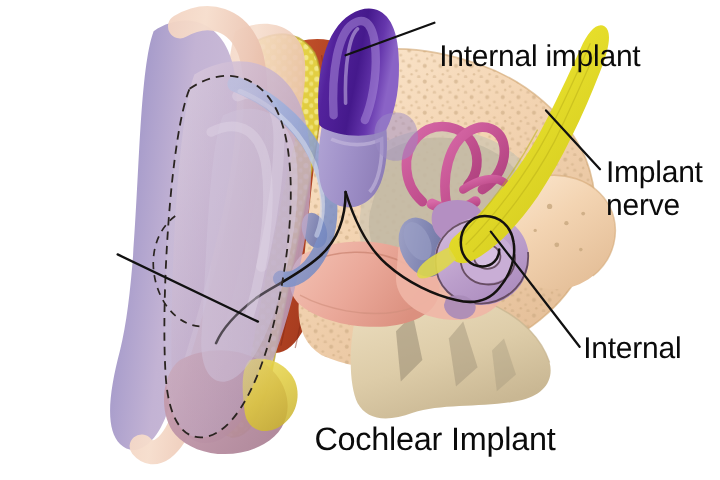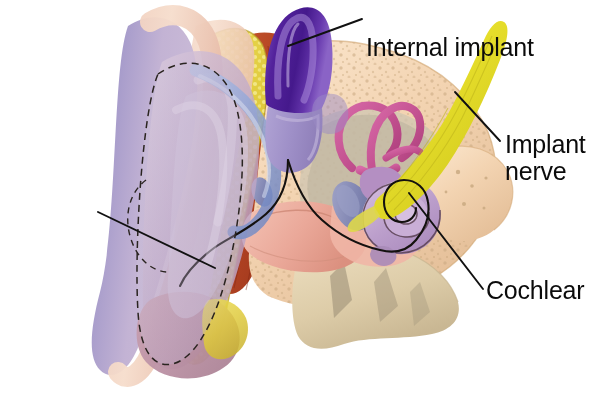--- a/index.html
+++ b/index.html
@@ -404,16 +404,17 @@
       </g>
     </g>
   </svg>
 
 
   <div class="label" id="label-internal-implant">Internal implant</div>
 
   <div class="label" id="label-hearing-nerve">Implant
 nerve</div>
 
-  <div class="label" id="label-electrode">Cochlear</div>
-
+  <div class="label" id="label-electrode">Internal</div>
+
+  <div class="label" id="title-cochlear-implant">Cochlear Implant</div>
 
 </div>
 
 </body></html>

